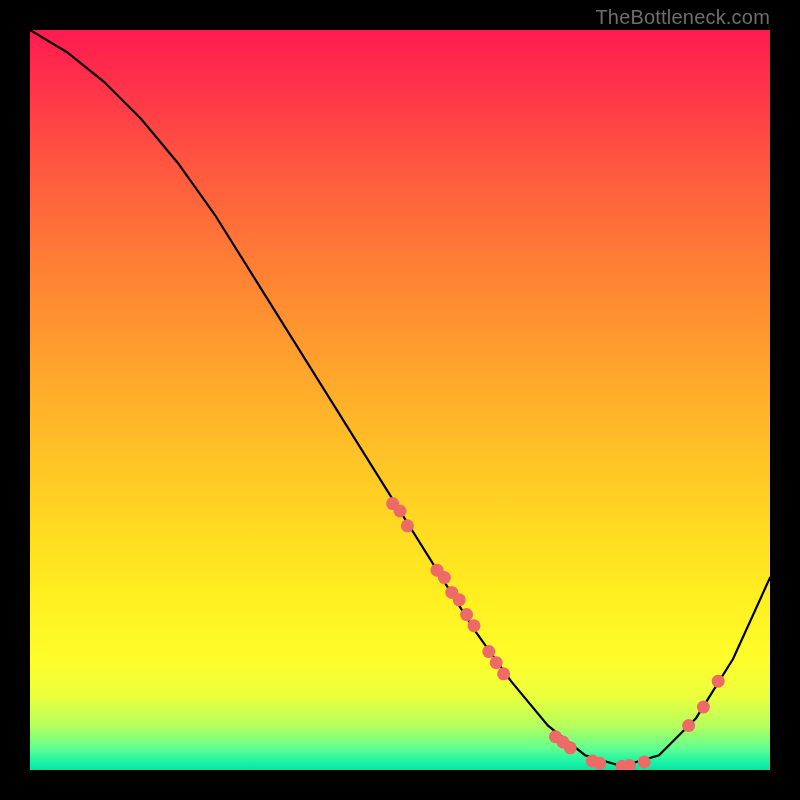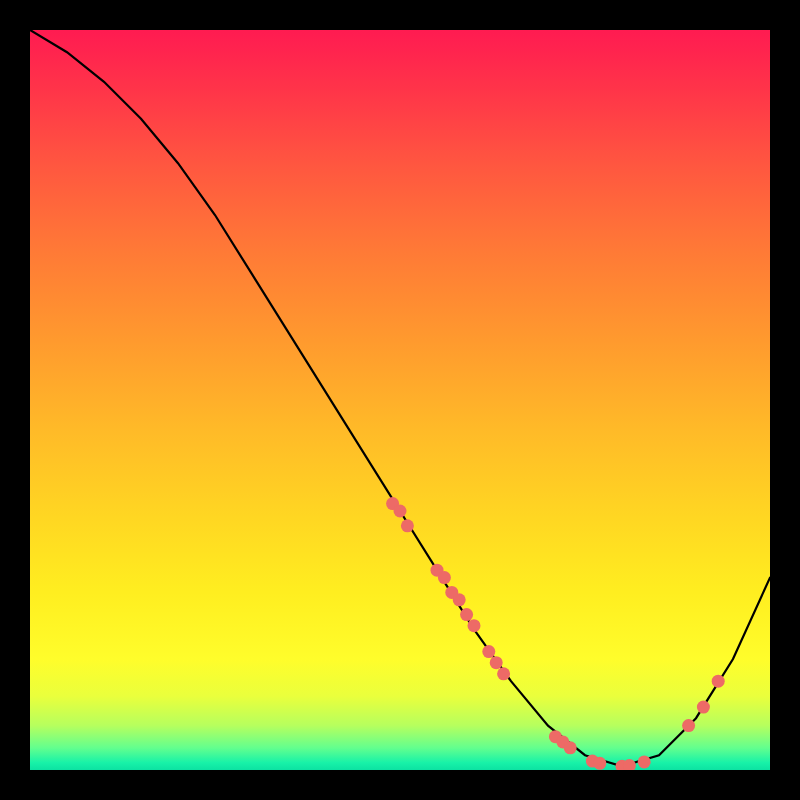--- a/index.html
+++ b/index.html
@@ -58,20 +58,21 @@
     font-size: 20px;
     font-weight: 500;
     letter-spacing: 0.2px;
   }
 </style>
 </head>
 <body>
 
 <div class="stage">
 
+  <div class="attribution">TheBottleneck.com</div>
 
   <div class="plot-box">
     <div class="gradient-bg"></div>
 
     <svg class="curve-svg" viewBox="0 0 740 740" preserveAspectRatio="none">
       <path id="curve-path" fill="none" stroke-width="2.2" stroke-linecap="round" stroke="#000000" d="M0.0 0.0 L37.0 22.2 L74.0 51.8 L111.0 88.8 L148.0 133.2 L185.0 185.0 L222.0 244.2 L259.0 303.4 L296.0 362.6 L333.0 421.8 L370.0 481.0 L407.0 540.2 L444.0 599.4 L481.0 651.2 L518.0 695.6 L555.0 725.2 L592.0 736.3 L629.0 725.2 L666.0 688.2 L703.0 629.0 L740.0 547.6"></path>
       <g id="dots-group">
           <circle cx="362.6" cy="473.6" r="6.5" fill="#ed6a66"></circle>
           <circle cx="370.0" cy="481.0" r="6.5" fill="#ed6a66"></circle>
           <circle cx="377.4" cy="495.8" r="6.5" fill="#ed6a66"></circle>

